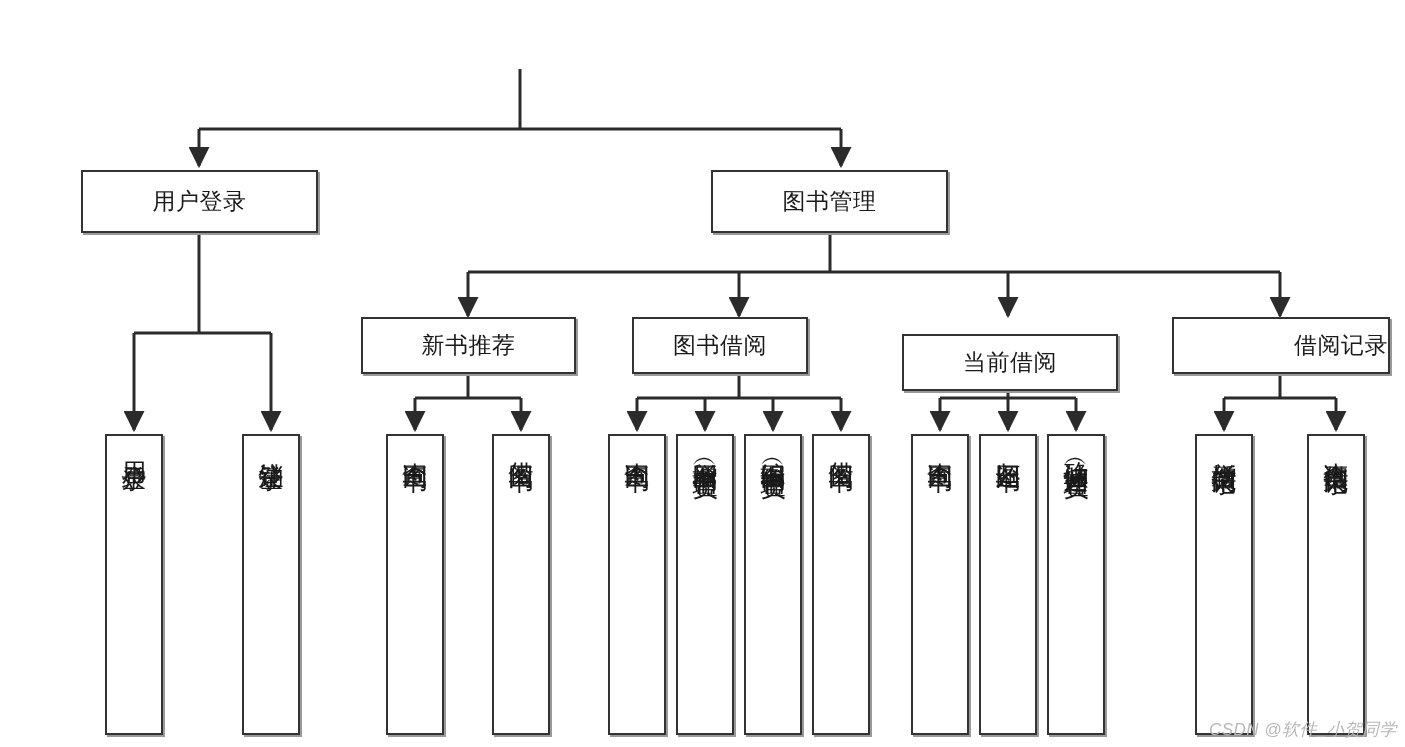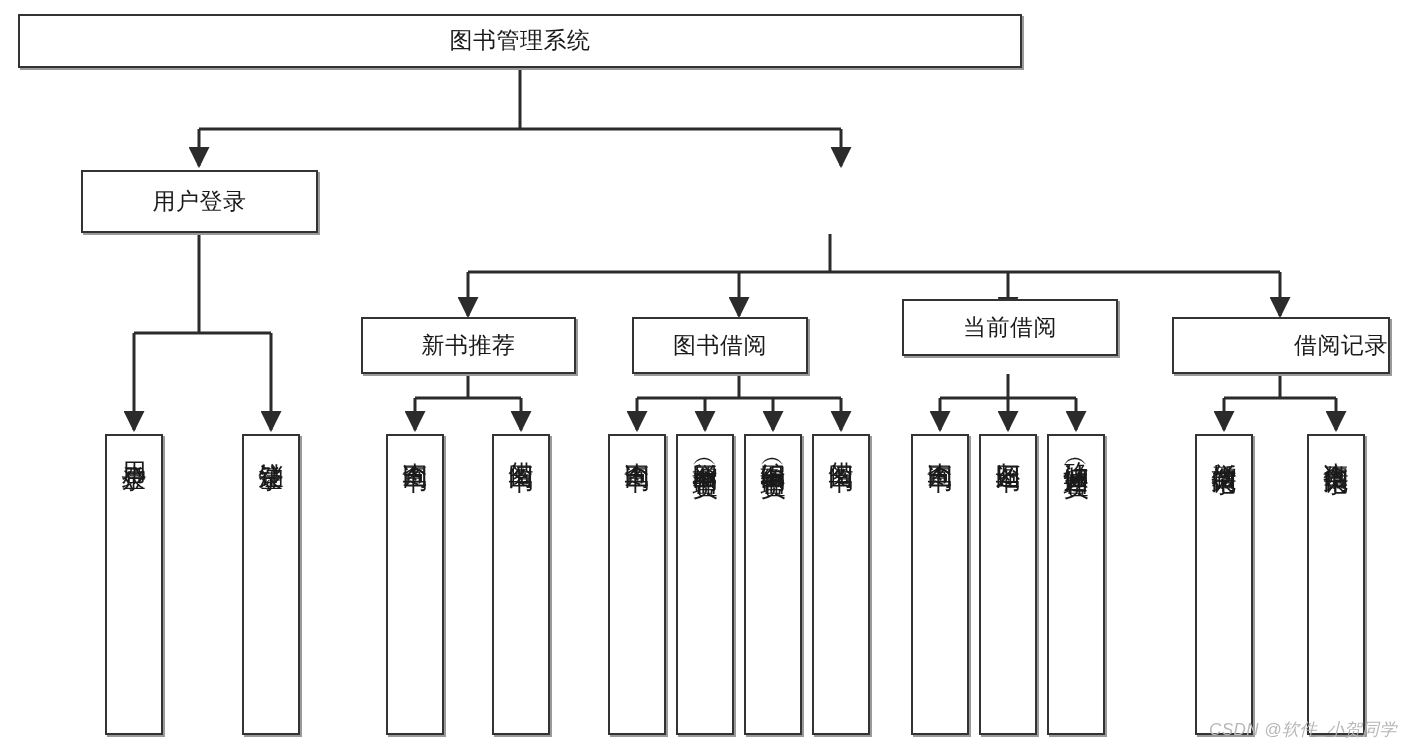--- a/index.html
+++ b/index.html
@@ -121,35 +121,35 @@
       <path d="M 1008 398 L 1008 430" marker-end="url(#arrow)"></path>
       <path d="M 1076 398 L 1076 430" marker-end="url(#arrow)"></path>
 
       <path d="M 1280 374 L 1280 398"></path>
       <path d="M 1224 398 L 1336 398"></path>
       <path d="M 1224 398 L 1224 430" marker-end="url(#arrow)"></path>
       <path d="M 1336 398 L 1336 430" marker-end="url(#arrow)"></path>
     </g>
   </svg>
 
-  <div class="node root horizontal" style="left:18px; top:14px; width:1004px; height:54px;">
-    <span class="node-label">图书管理系统</span>
-  </div>
 
   <div class="node horizontal" style="left:81px; top:170px; width:237px; height:63px;">
     <span class="node-label">用户登录</span>
   </div>
+  <div class="node horizontal" style="left:711px; top:170px; width:237px; height:63px;">
+    <span class="node-label">图书管理</span>
+  </div>
 
   <div class="node horizontal" style="left:361px; top:317px; width:215px; height:57px;">
     <span class="node-label">新书推荐</span>
   </div>
   <div class="node horizontal" style="left:632px; top:317px; width:176px; height:57px;">
     <span class="node-label">图书借阅</span>
   </div>
-  <div class="node horizontal" style="left:902px; top:299px; width:216px; height:57px;">
+  <div class="node horizontal" style="left:902px; top:334px; width:216px; height:57px;">
     <span class="node-label">当前借阅</span>
   </div>
   <div class="node horizontal" style="left:1172px; top:317px; width:218px; height:57px;justify-content:flex-end;">
     <span class="node-label">借阅记录</span>
   </div>
 
   <div class="node vertical" style="left:105px; top:434px; width:58px; height:301px;">
     <span class="node-label">用户登录</span>
   </div>
   <div class="node vertical" style="left:242px; top:434px; width:58px; height:301px;">

